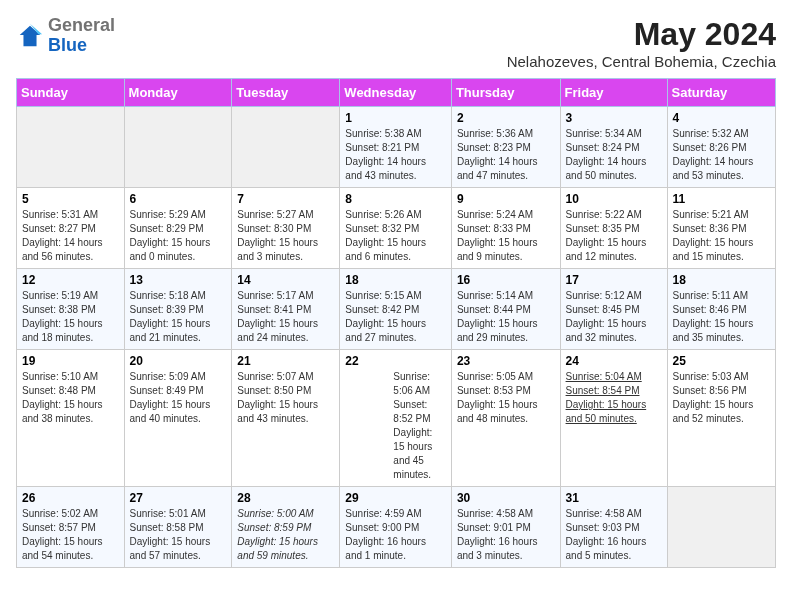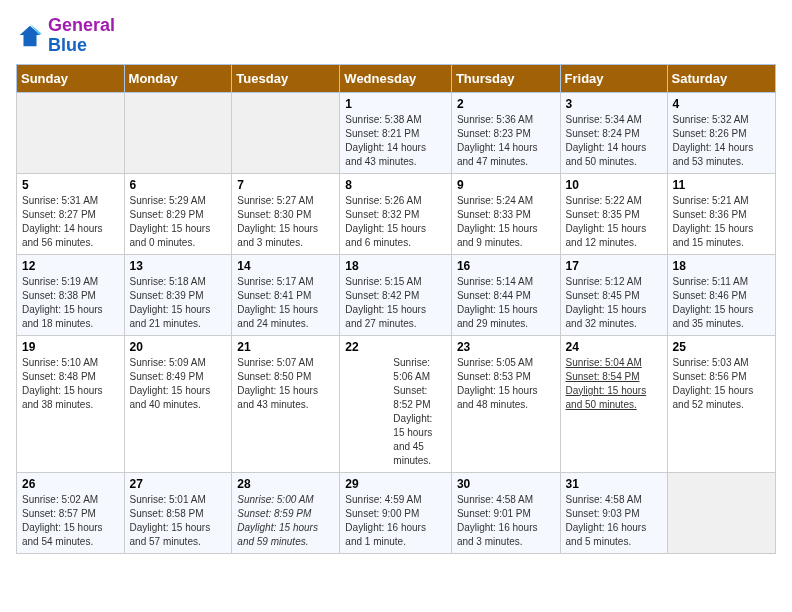--- a/index.html
+++ b/index.html
@@ -19,21 +19,21 @@
     .logo {
       display: flex;
       align-items: center;
       gap: 4px;
     }
     .logo-text {
       font-size: 18px;
       font-weight: bold;
       line-height: 1.1;
     }
-    .logo-general { color: #a21caf; }
+    .logo-general { color: #737373; }
     .logo-blue { color: #1565c0; }
     .logo-icon {
       width: 28px;
       height: 28px;
     }
     .title-block {
       text-align: right;
     }
     .month-year {
       font-size: 32px;
@@ -43,21 +43,21 @@
     .location {
       font-size: 15px;
       color: #333;
     }
     .calendar {
       width: 100%;
       border-collapse: collapse;
       font-size: 11px;
     }
     .calendar thead tr {
-      background-color: #a16207;
+      background-color: #d946ef;
       color: #fff;
     }
     .calendar thead th {
       padding: 6px 4px;
       text-align: left;
       font-size: 13px;
       font-weight: bold;
       border: 1px solid #aac4e8;
     }
     .calendar tbody tr {
@@ -97,20 +97,24 @@
 <div class="header">
   <div class="logo">
     <svg class="logo-icon" viewBox="0 0 30 30">
       <polygon points="15,4 26,14 22,14 22,26 8,26 8,14 4,14" fill="#1565c0"></polygon>
       <polygon points="15,2 28,13 24,13" fill="#4fc3f7"></polygon>
     </svg>
     <div class="logo-text">
       <span class="logo-general">General</span><br>
       <span class="logo-blue">Blue</span>
     </div>
+  </div>
+  <div class="title-block">
+    <div class="month-year">May 2024</div>
+    <div class="location">Nelahozeves, Central Bohemia, Czechia</div>
   </div>
 </div>
 
 <table class="calendar">
   <thead>
     <tr>
       <th>Sunday</th>
       <th>Monday</th>
       <th>Tuesday</th>
       <th>Wednesday</th>

